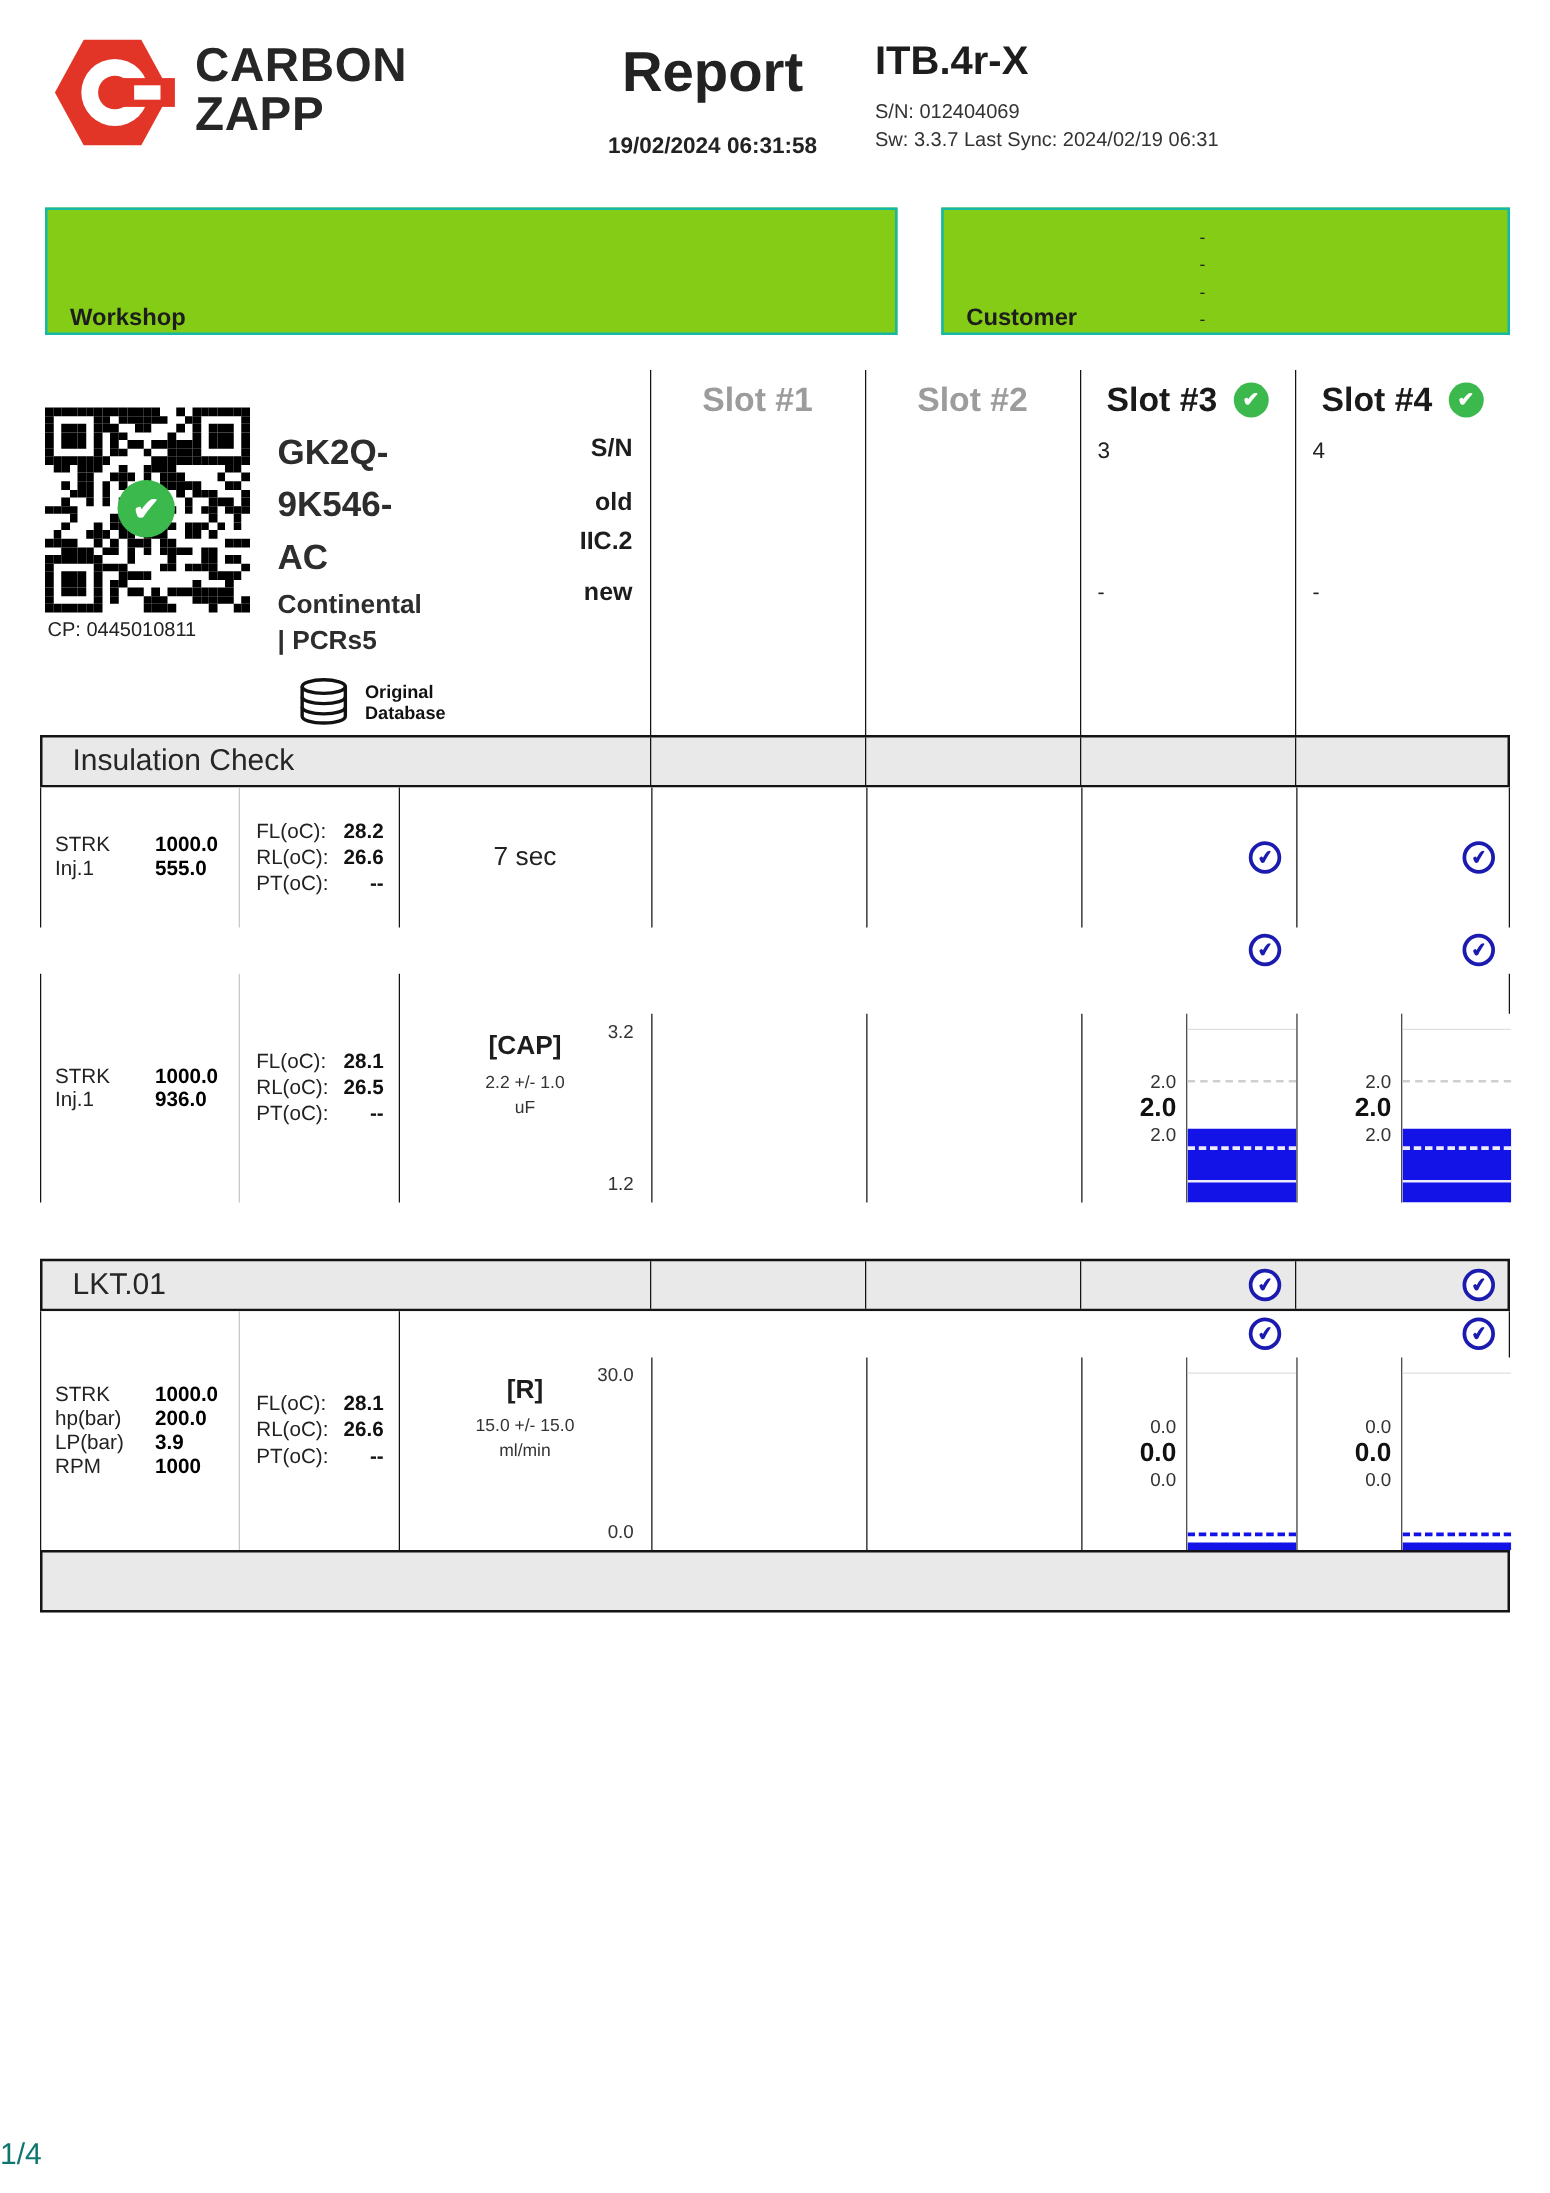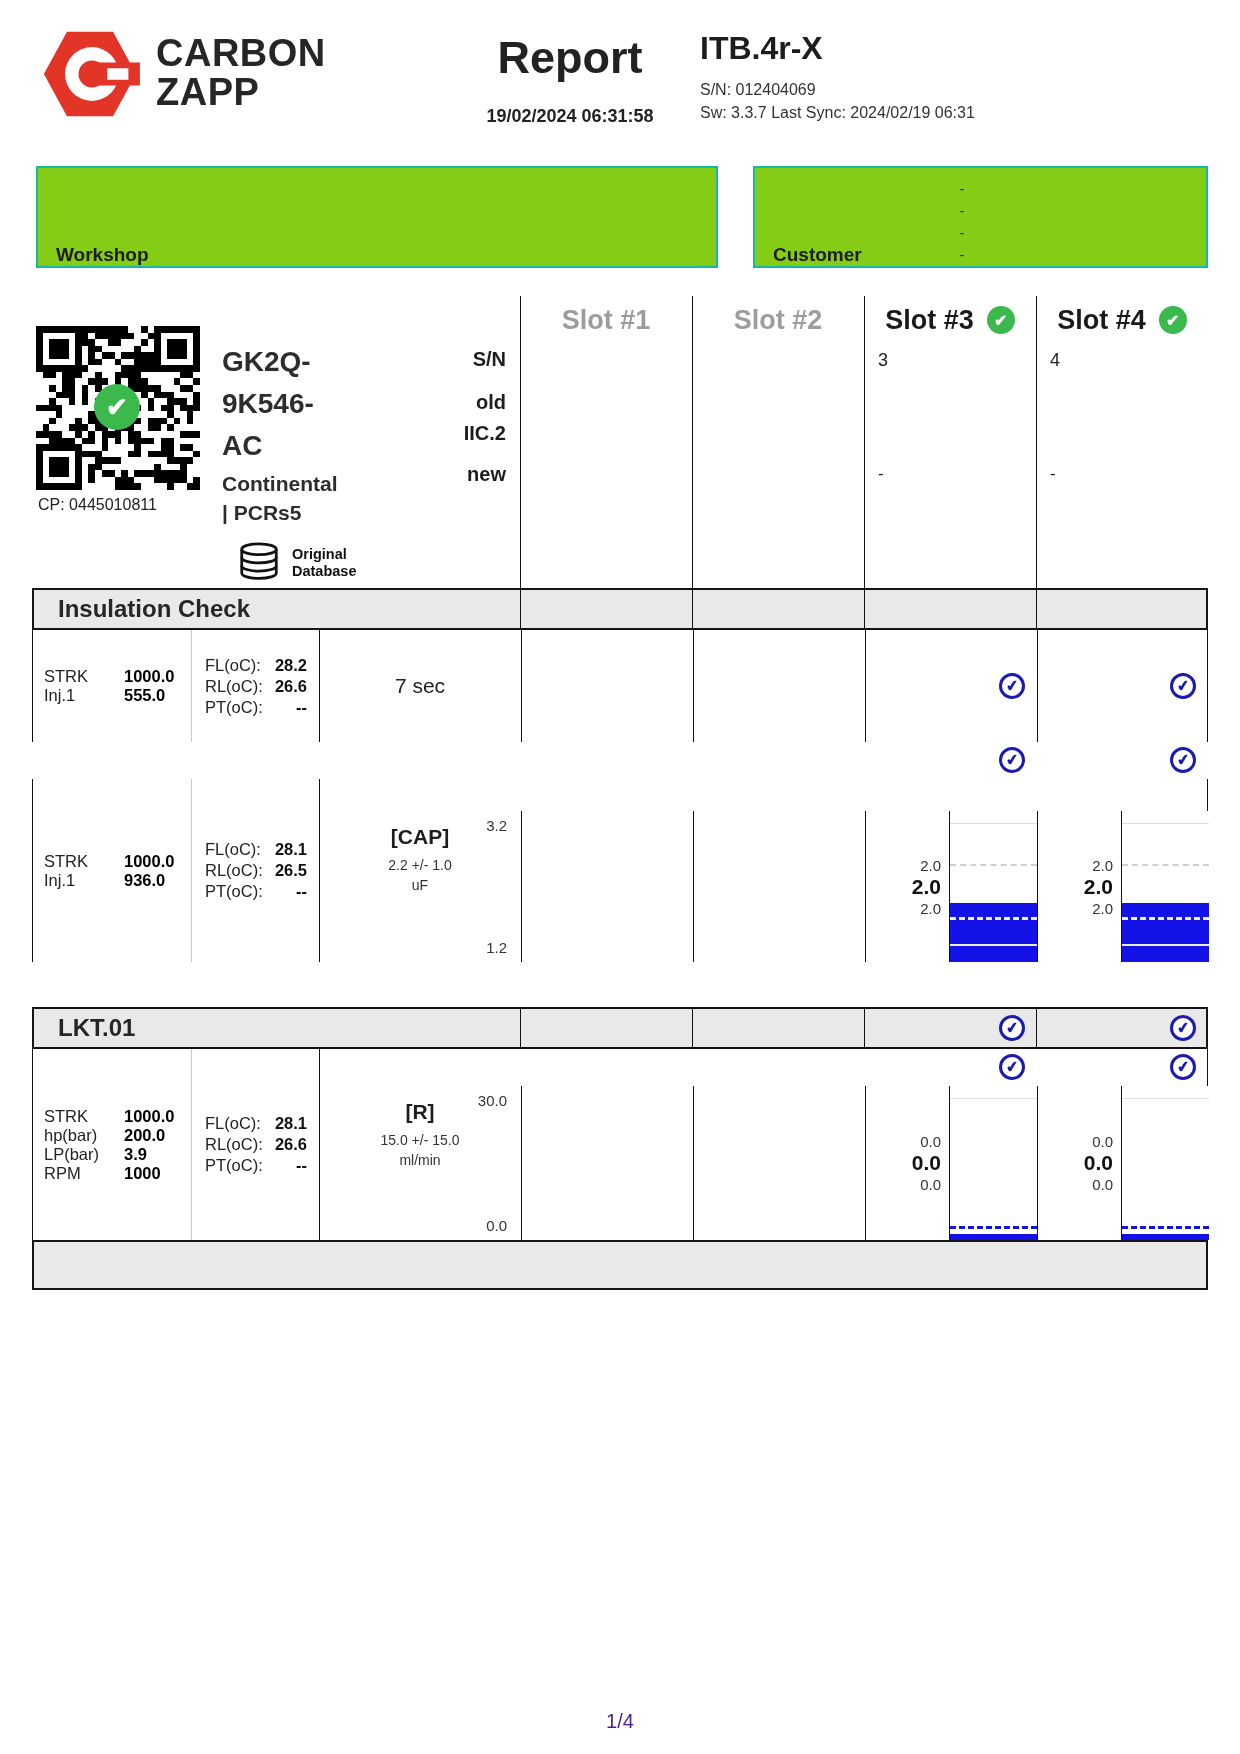--- a/index.html
+++ b/index.html
@@ -44,21 +44,21 @@
   
   .gcheck{width:28px;height:28px;border-radius:50%;background:var(--pass-green);display:inline-flex;align-items:center;justify-content:center;flex:0 0 auto}
   .gcheck::before{content:"✔";color:#fff;font-size:16px;font-weight:bold}
   .gcheck.big{width:46px;height:46px}
   .gcheck.big::before{font-size:26px}
   .bcheck{position:absolute;width:26px;height:26px;border:3px solid var(--check-blue);border-radius:50%;background:#fff;display:flex;align-items:center;justify-content:center}
   .bcheck::before{content:"✔";color:var(--check-blue);font-size:15px;font-weight:900;transform:rotate(-8deg)}
 
   
   .band{position:absolute;left:32px;width:1176px;background:#e9e9e9;border:2px solid var(--ink);display:flex;align-items:center}
-  .band-title{margin-left:24px;font-size:24px;font-weight:bold;color:#262626}
+  .band-title{margin-left:24px;font-size:24px;font-weight:normal;color:#262626}
   .bdiv{position:absolute;top:0;bottom:0;width:0;border-left:1px solid var(--ink)}
   .bodyrow{position:absolute;left:32px;width:1176px;background:#fff;border-left:1px solid var(--ink);border-right:1px solid var(--ink)}
   .cdiv{position:absolute;width:0;border-left:1px solid var(--ink)}
   .cdiv-light{position:absolute;width:0;border-left:1px solid #c8c8c8}
 
   .params{position:absolute;display:flex;flex-direction:column;justify-content:center;padding-left:9px}
   .prow{display:flex;line-height:19px;font-size:16.5px}
   .plabel{width:80px;color:#222}
   .pval{font-weight:bold;color:#000000}
   .temps{position:absolute;display:flex;flex-direction:column;justify-content:center;padding:0 10px 0 12px}
@@ -86,21 +86,21 @@
   .bar{position:absolute;overflow:hidden;background:#fff}
   .ln{position:absolute;left:0;right:0}
   .ln-light{border-top:1.5px solid #e0e0e0}
   .ln-gdash{border-top:2px dashed #cfcfcf}
   .fill{position:absolute;left:0;right:0;bottom:0;background:var(--bar-blue)}
   .ln-wdash{border-top:3px dashed rgba(255,255,255,.92)}
   .ln-wsolid{border-top:2px solid rgba(255,255,255,.92)}
   .ln-bdash{border-top:3px dashed var(--bar-blue)}
 
   .bottom-band{position:absolute;left:32px;width:1176px;background:#e9e9e9;border:2px solid var(--ink)}
-  .page-foot{position:absolute;left:0;width:100%;text-align:center;font-size:20px;color:#4c1d95}
+  .page-foot{position:absolute;left:0;width:100%;font-size:24px;color:#0f766e}
 </style>
 </head>
 <body>
 
 <div class="sheet">
 
   <div class="abs" style="left:40px;top:26px;width:100px;height:96px">
     <svg viewBox="0 0 104 100" width="100" height="96">
       <polygon points="28,6 76,6 100,50 76,94 28,94 4,50" fill="var(--accent-red)"></polygon>
       <circle cx="54" cy="50" r="28" fill="#fff"></circle>

